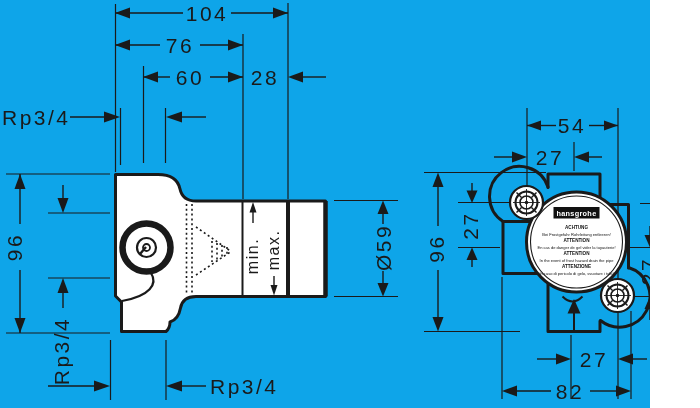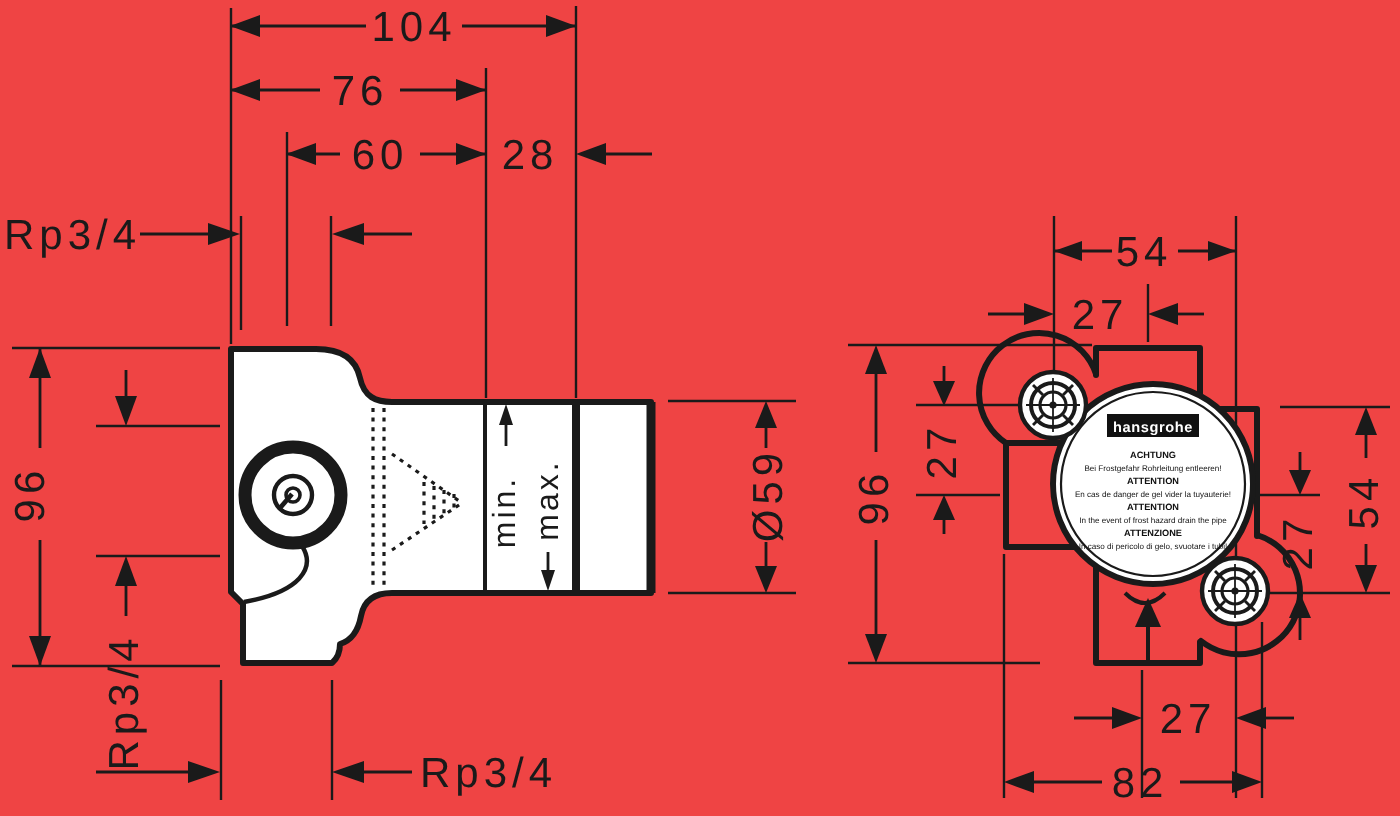--- a/index.html
+++ b/index.html
@@ -1,16 +1,16 @@
 <!DOCTYPE html>
 <html><head>
 <meta charset="utf-8">
 <style>
   html,body{margin:0;padding:0;background:#fff;}
-  .stage{position:relative;width:700px;height:408px;background:#ef4444;overflow:hidden;
+  .stage{position:relative;width:650px;height:408px;background:#0ea5e9;overflow:hidden;
          font-family:"Liberation Sans", sans-serif;}
   svg{display:block;}
   .xl{stroke:#1a1a1a;stroke-width:1.2;fill:none;}
   .dl{stroke:#1a1a1a;stroke-width:1.4;fill:none;}
   .ah{fill:#1a1a1a;stroke:none;}
   .ol{stroke:#1a1a1a;stroke-width:3;fill:none;stroke-linejoin:round;stroke-linecap:round;}
   .olf{stroke:#1a1a1a;stroke-width:3;fill:#fff;stroke-linejoin:round;}
   .dot{stroke:#1a1a1a;stroke-width:1.6;fill:none;stroke-dasharray:2,2.8;}
   .dim{font-size:21px;letter-spacing:2.5px;fill:#1a1a1a;font-weight:400;}
   .dimm{font-size:16px;letter-spacing:1.5px;fill:#1a1a1a;}

